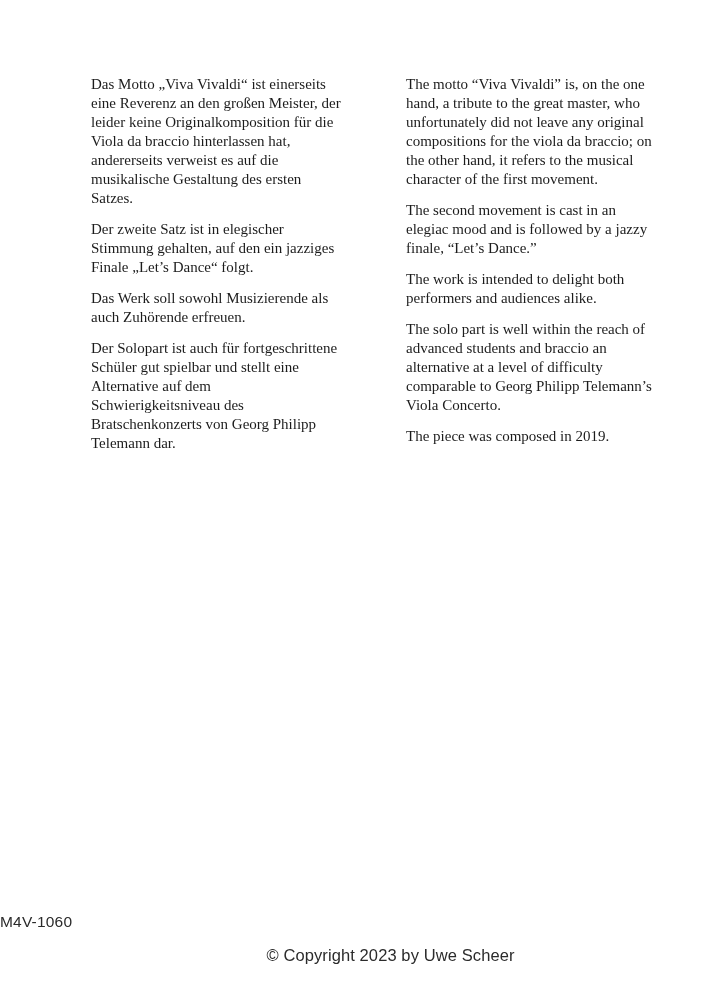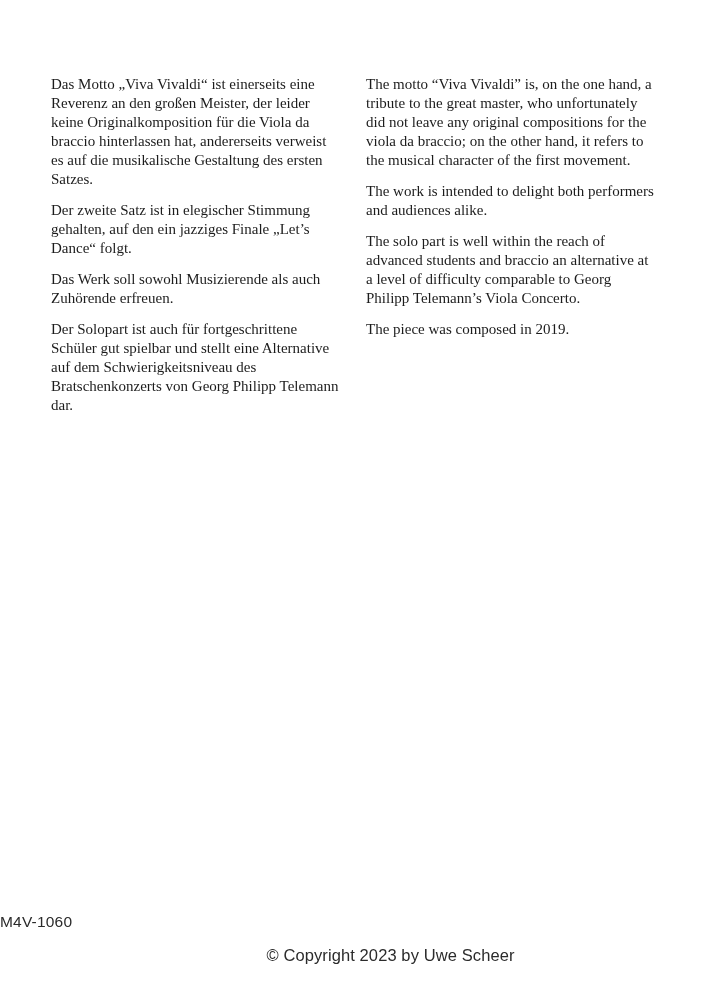--- a/index.html
+++ b/index.html
@@ -22,20 +22,21 @@
     width: 605px;
     display: flex;
     gap: 25px;
   }
   .col {
     width: 290px;
     font-size: 15px;
     line-height: 19px;
     color: #1c1c1c;
     text-align: left;
+    margin-left: 40px;
   }
   .col p {
     margin: 0 0 12px 0;
     padding: 0;
   }
   .footer-catalog {
     position: absolute;
     top: 913px;
     left: 0;
     width: 707px;
@@ -67,20 +68,21 @@
 
   <div class="columns">
     <div class="col">
         <p>Das Motto „Viva Vivaldi“ ist einerseits eine Reverenz an den großen Meister, der leider keine Originalkomposition für die Viola da braccio hinterlassen hat, andererseits verweist es auf die musikalische Gestaltung des ersten Satzes.</p>
         <p>Der zweite Satz ist in elegischer Stimmung gehalten, auf den ein jazziges Finale „Let’s Dance“ folgt.</p>
         <p>Das Werk soll sowohl Musizierende als auch Zuhörende erfreuen.</p>
         <p>Der Solopart ist auch für fortgeschrittene Schüler gut spielbar und stellt eine Alternative auf dem Schwierigkeitsniveau des Bratschenkonzerts von Georg Philipp Telemann dar.</p>
       </div>
     <div class="col">
         <p>The motto “Viva Vivaldi” is, on the one hand, a tribute to the great master, who unfortunately did not leave any original compositions for the viola da braccio; on the other hand, it refers to the musical character of the first movement.</p>
+        <p>The second movement is cast in an elegiac mood and is followed by a jazzy finale, “Let’s Dance.”</p>
         <p>The work is intended to delight both performers and audiences alike.</p>
         <p>The solo part is well within the reach of advanced students and braccio an alternative at a level of difficulty comparable to Georg Philipp Telemann’s Viola Concerto.</p>
         <p>The piece was composed in 2019.</p>
       </div>
   </div>
 
   <div class="footer-catalog">M4V-1060</div>
 
   <div class="footer-copyright">© Copyright 2023 by Uwe Scheer</div>
 

